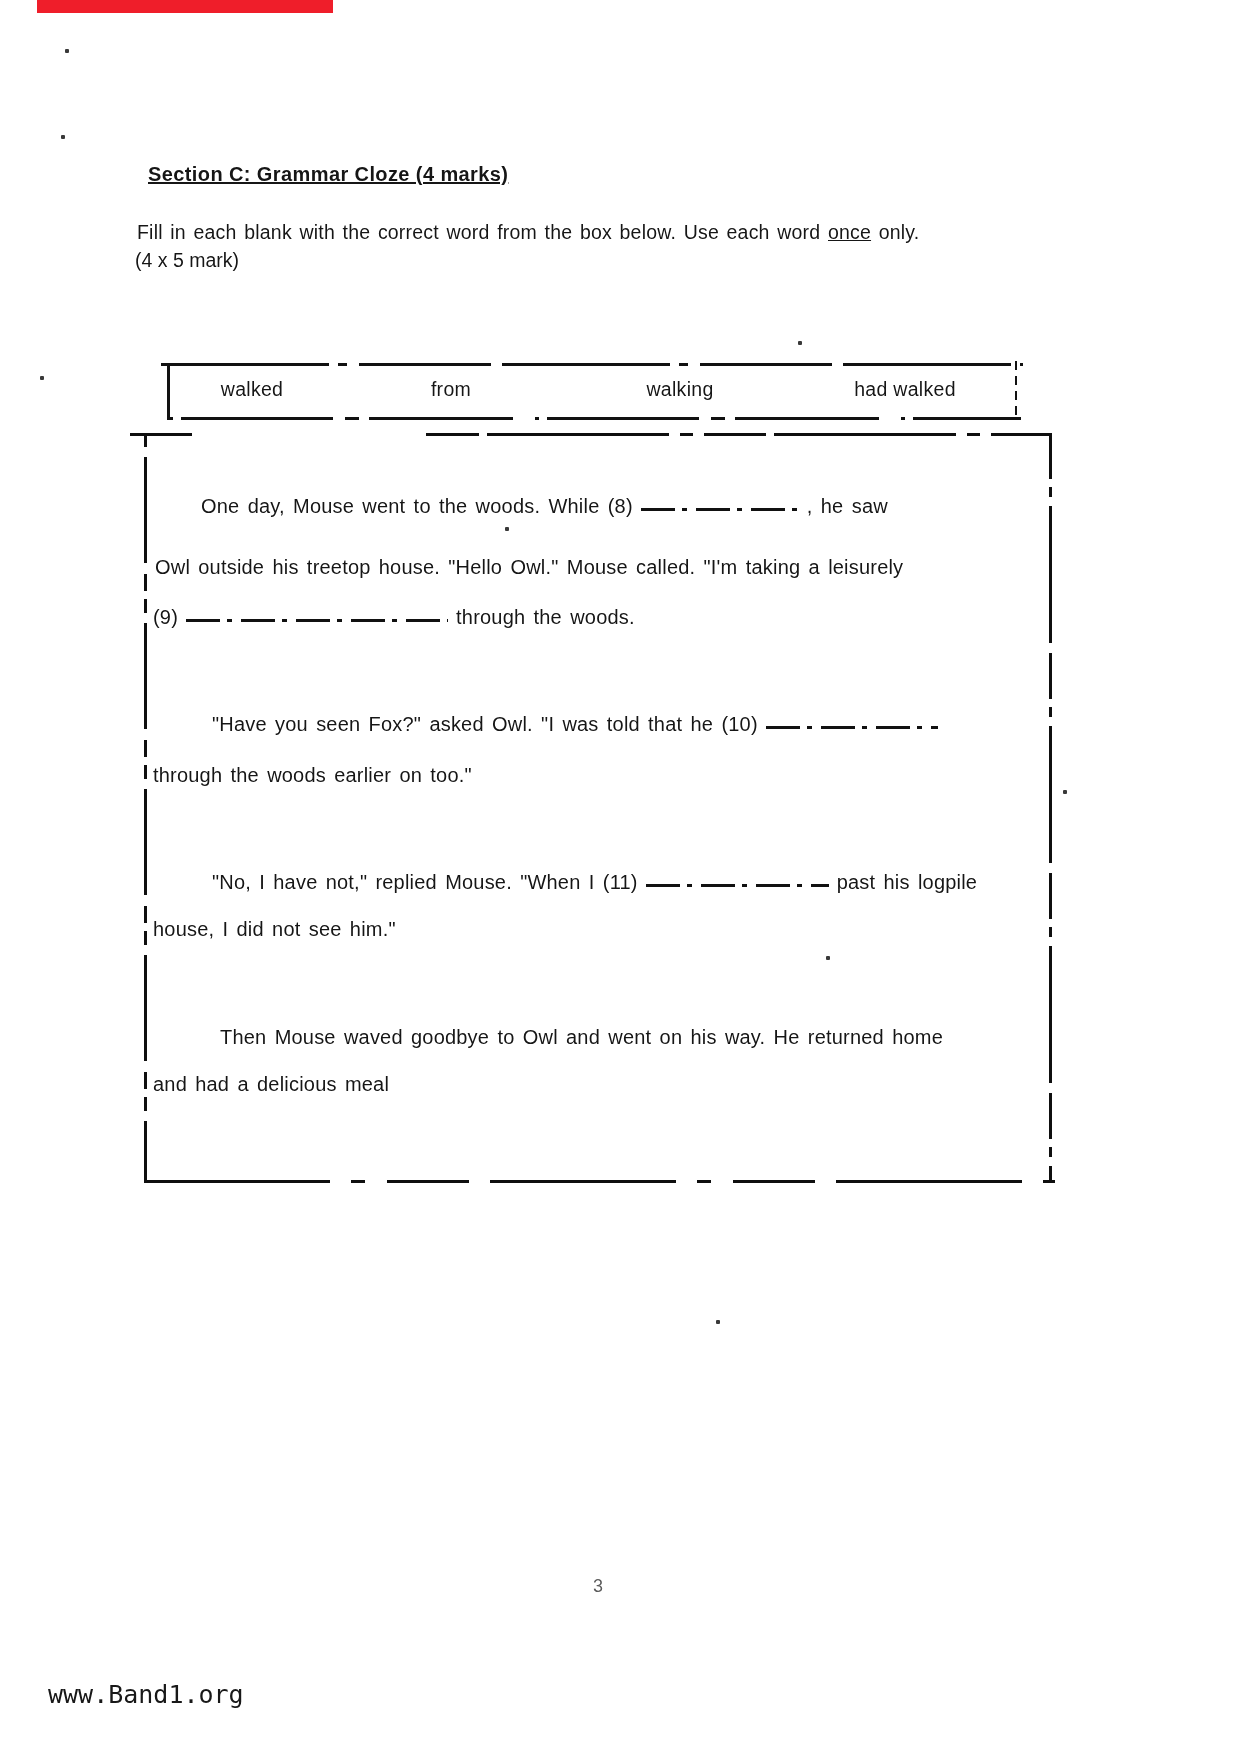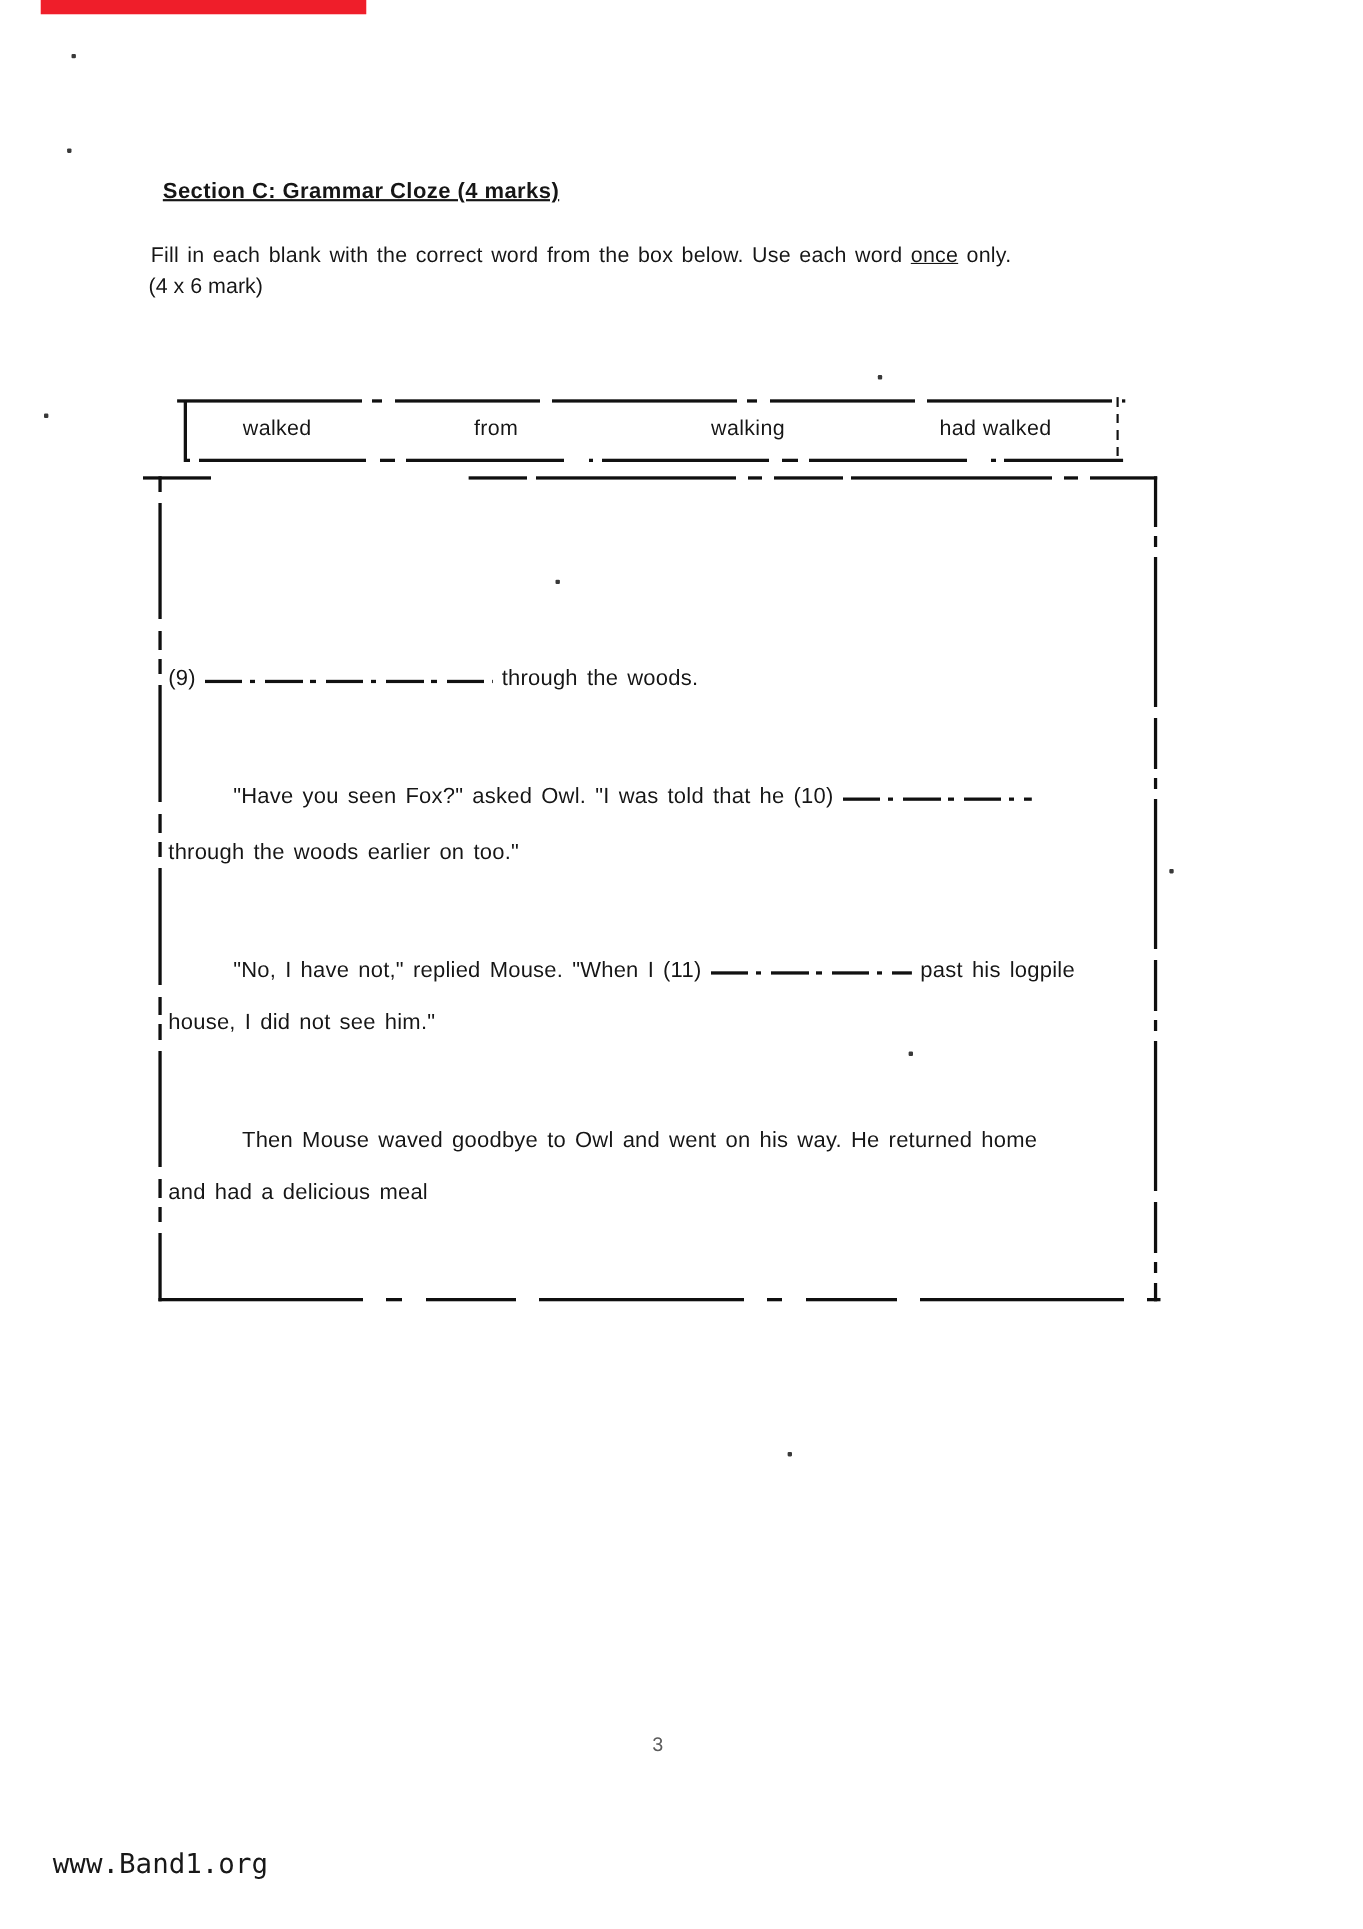--- a/index.html
+++ b/index.html
@@ -69,40 +69,46 @@
   <div class="speck" style="left:826px;top:956px"></div>
   <div class="speck" style="left:716px;top:1320px"></div>
 
   <div class="abs title">Section C: Grammar Cloze (4 marks)</div>
 
   <div class="abs instr1">
     <span>Fill in each blank with the correct word from the box below. Use each word</span>
     <span class="uword">once</span>
     <span>only.</span>
   </div>
-  <div class="abs instr2">(4 x 6 mark)</div>
+  <div class="abs instr2">(4 x 5 mark)</div>
 
   <div class="wbox">
     <div class="b-top"></div>
     <div class="b-bottom"></div>
     <div class="b-left"></div>
     <div class="b-right"></div>
     <span class="word" style="left:85px">walked</span>
     <span class="word" style="left:284px">from</span>
     <span class="word" style="left:513px">walking</span>
     <span class="word" style="left:738px">had walked</span>
   </div>
 
   <div class="pbox">
     <div class="b-top"></div>
     <div class="b-top-gap"></div>
     <div class="b-left"></div>
     <div class="b-right"></div>
     <div class="b-bottom"></div>
 
+    <div class="pline" style="left:57px;top:62px">
+      <span>One day, Mouse went to the woods. While (8)</span><span class="blank" style="width:158px"></span><span>, he saw</span>
+    </div>
+    <div class="pline" style="left:11px;top:123px">
+      <span>Owl outside his treetop house. "Hello Owl." Mouse called. "I'm taking a leisurely</span>
+    </div>
     <div class="pline" style="left:9px;top:173px">
       <span>(9)</span><span class="blank" style="width:262px"></span><span>through the woods.</span>
     </div>
 
     <div class="pline" style="left:68px;top:280px">
       <span>"Have you seen Fox?" asked Owl. "I was told that he (10)</span><span class="blank" style="width:172px"></span>
     </div>
     <div class="pline" style="left:9px;top:331px">
       <span>through the woods earlier on too."</span>
     </div>

